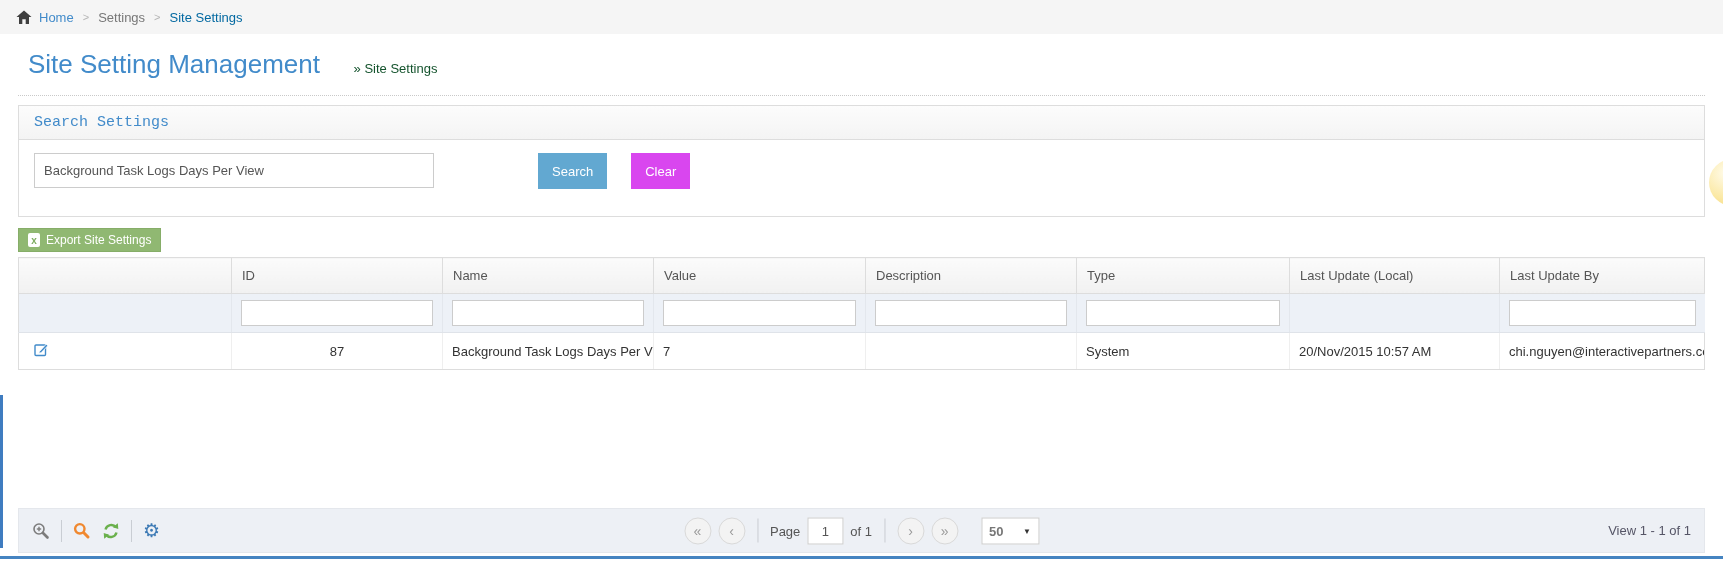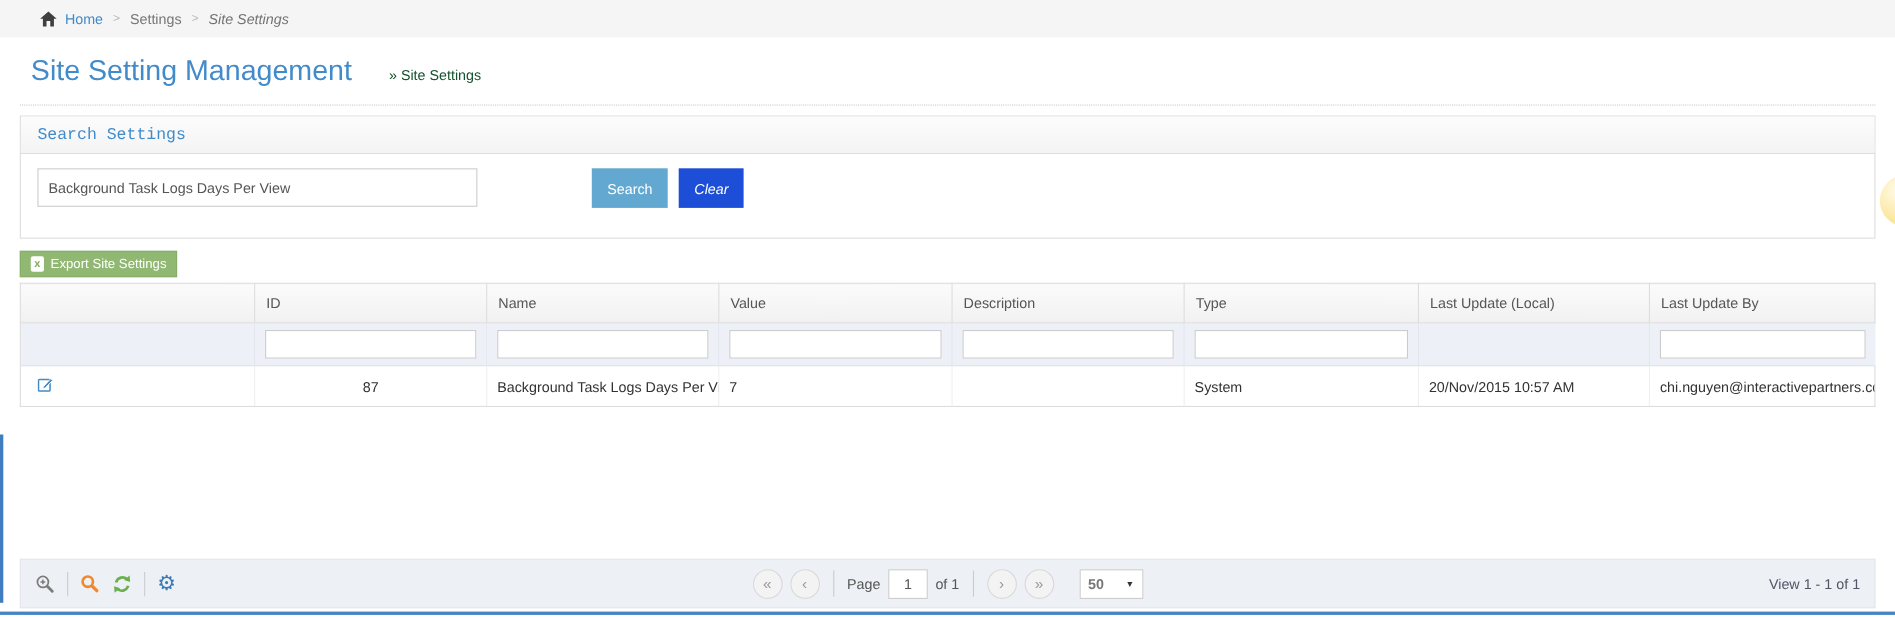--- a/index.html
+++ b/index.html
@@ -4,46 +4,46 @@
 <style>
   * { box-sizing: border-box; }
   html,body { margin:0; padding:0; }
   body {
     width:1723px; height:562px; position:relative; overflow:hidden;
     font-family:"Liberation Sans", sans-serif; font-size:13px; color:#555;
     background:#fff;
   }
   
   .crumb-bar { height:34px; background:#f5f5f5; display:flex; align-items:center;
-    padding-left:36px; gap:9px; }
+    padding-left:16px; gap:9px; }
   .crumb-home { display:flex; align-items:center; gap:7px; color:#428bca; cursor:pointer; }
   .crumb-sep { color:#b5b5b5; font-size:11px; }
   .crumb-item { color:#777; }
-  .crumb-item.current { color:#737373;font-style:italic; }
+  .crumb-item.current { color:#0369a1; }
 
   
   .title-wrap { padding:15px 18px 0 28px; }
   .page-title { display:inline; font-size:26px; font-weight:400; color:#428bca; }
   .page-subtitle { display:inline; font-size:13px; color:#14532d; margin-left:30px; }
   .dotted-rule { margin:15px 18px 0 18px; border-bottom:1px dotted #c9c9c9; }
 
   
   .panel { margin:9px 18px 0 18px; border:1px solid #ddd; background:#fff; }
   .panel-head { padding:8px 15px; background:linear-gradient(#fcfcfc,#f4f4f4);
     border-bottom:1px solid #ddd; color:#428bca; font-size:15px;font-family:Liberation Mono, monospace; }
   .panel-body { padding:13px 15px 27px 15px; display:flex; align-items:flex-start; }
   .txt-input { width:400px; height:35px; border:1px solid #ccc; padding:0 9px;
     font-family:inherit; font-size:13px; color:#555; outline:none; }
   .fake-select { width:505px; height:36px; margin-left:82px; border:1px solid #ccc;
     background:#fff; display:flex; align-items:center; padding:0 11px; color:#9a9a9a;
     cursor:pointer; }
   .btn { height:36px; border:none; color:#fff; font-family:inherit; font-size:13px;
     padding:0 14px; cursor:pointer; }
   .btn-search { background:#62a8d1; margin-left:104px; }
-  .btn-clear  { background:#1d4ed8; margin-left:10px;font-style:italic; }
+  .btn-clear  { background:#d946ef; margin-left:24px; }
 
   
   .export-btn { margin:11px 0 0 18px; display:inline-flex; align-items:center; gap:6px;
     background:#90b872; color:#fff; font-size:12px; padding:4px 9px; cursor:pointer;
     border:1px solid #86ad68; }
   .xls-icon { width:12px; height:14px; background:#fff; border-radius:2px; color:#7fae63;
     font-size:10px; font-weight:bold; display:flex; align-items:center; justify-content:center; }
 
   
   .grid-wrap { margin:5px 18px 0 18px; }

